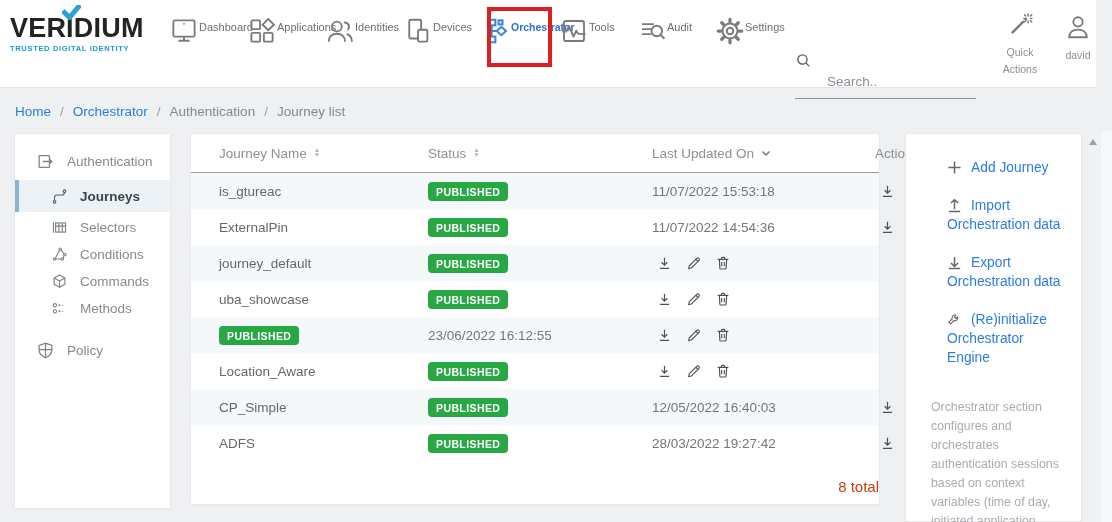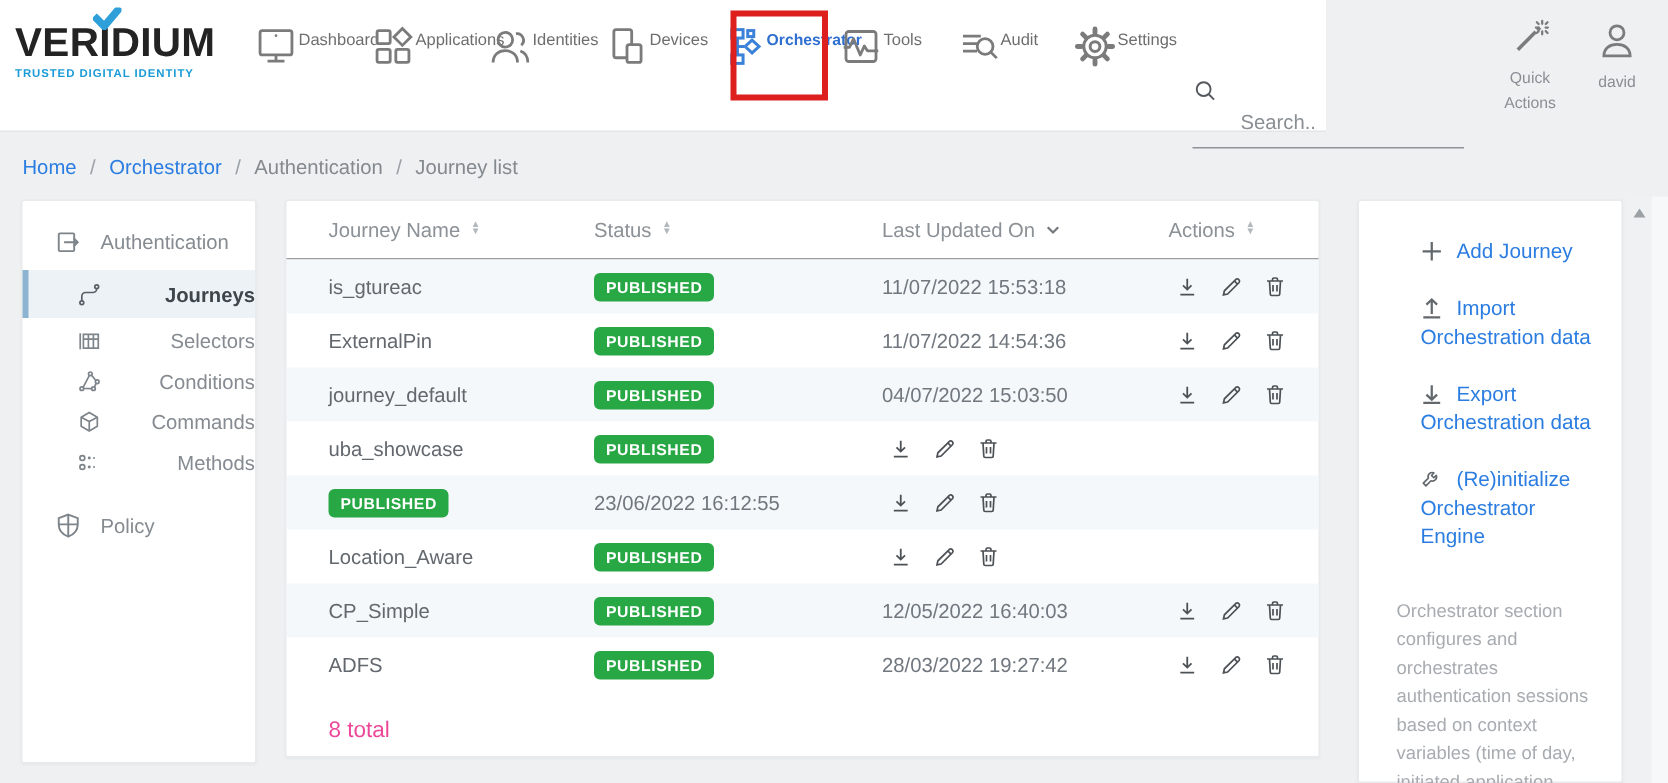--- a/index.html
+++ b/index.html
@@ -1,21 +1,21 @@
 <!DOCTYPE html>
 <html><head>
 <meta charset="utf-8">
 <style>
   * { margin:0; padding:0; box-sizing:border-box; }
   html,body { width:1112px; height:522px; overflow:hidden; }
   body { font-family:"Liberation Sans", sans-serif; background:#eef0f2; position:relative; }
   svg { display:block; }
 
   
-  .header { position:absolute; top:0; left:0; width:884px; height:88px; background:#fff; border-bottom:1px solid #e3e5e7; z-index:2; }
+  .header { position:absolute; top:0; left:0; width:1096px; height:88px; background:#fff; border-bottom:1px solid #e3e5e7; z-index:2; }
   .logo { position:absolute; left:10px; top:15px; width:134px; cursor:pointer; }
   .logo-word { position:relative; font-size:27px; font-weight:bold; color:#232323; letter-spacing:0.2px; line-height:1; }
   .logo-check { position:absolute; left:52px; top:-10px; }
   .logo-tag { font-size:7.6px; font-weight:bold; color:#1a9bd7; letter-spacing:0.62px; margin-top:2px; }
 
   .nav { position:absolute; left:169px; top:0; height:88px; display:flex; }
   .nav-item { width:78px; display:flex; flex-direction:row; align-items:flex-start; padding-top:14px; cursor:pointer; position:relative; color:#7b7b7b; }
   .nav-icon { height:34px; display:flex; align-items:center; justify-content:center; }
   .nav-label { font-size:11px; color:#6e6e6e; margin-top:7px; white-space:nowrap; }
   .nav-item.active { color:#3b82d8; }
@@ -38,39 +38,39 @@
   .crumb-sep { color:#9aa0a5; margin:0 9px; }
 
   
   .card { position:absolute; background:#fff; border:1px solid #e8eaeb; border-radius:2px; box-shadow:0 1px 2px rgba(0,0,0,0.04); }
 
   
   .sidebar { left:14px; top:133px; width:157px; height:376px; padding-top:12px; }
   .side-item { display:flex; align-items:center; height:27px; color:#858b91; font-size:13.5px; cursor:pointer; white-space:nowrap; }
   .side-item .s-ico { display:flex; margin-right:12px; color:#7d848a; }
   .lvl0 { padding-left:21px; height:31px; }
-  .lvl1 { padding-left:36px;justify-content:space-between; }
+  .lvl1 { padding-left:36px; }
   .side-item.active { background:#edf2f6; border-left:4px solid #8cb4d0; padding-left:32px; height:32px; margin:3px 0 2px 0; color:#3e454b; font-weight:bold; }
   .side-item.active .s-ico { color:#585f66; }
   .gap-top { margin-top:13px; }
 
   
   .tablecard { left:190px; top:133px; width:690px; height:372px; }
-  .t-head, .t-row { display:grid; grid-template-columns:177px 192px 191px auto; align-items:center; padding-left:28px; }
+  .t-head, .t-row { display:grid; grid-template-columns:177px 192px 191px auto; align-items:center; padding-left:28px;gap:32px; }
   .t-head { height:39px; border-bottom:1px solid #989da1; color:#8b9196; font-size:13.5px; }
   .t-head .hcell { display:flex; align-items:center; cursor:pointer; }
   .sortpair { display:inline-flex; flex-direction:column; margin-left:7px; color:#b3b8bc; font-size:6.5px; line-height:4.6px; }
   .sortdesc { margin-left:7px; display:inline-flex; color:#74797e; }
   .t-row { height:36px; font-size:13.5px; color:#62686e; }
   .t-row.alt { background:#f4f8fb; }
   .badge { display:inline-block; background:#28a745; color:#fff; font-size:10.5px; font-weight:bold; padding:4px 8px 3px 8px; border-radius:4px; letter-spacing:0.4px; }
   .dcell { color:#70777e; }
   .acell { display:flex; align-items:center; gap:13px; color:#4c5156; padding-left:4px; }
   .acell .aic { display:flex; cursor:pointer; }
-  .total { margin:17px 0 0 28px; color:#ec4899; font-size:15px; }
+  .total { margin:17px 0 0 28px; color:#c2410c; font-size:15px;text-align:right; }
 
   
   .panel { left:905px; top:133px; width:177px; height:389px; padding-top:5px; }
   .plink { padding:0 12px 0 41px; margin-top:19px; color:#2b7de1; font-size:13.8px; line-height:19px; cursor:pointer; }
   .plink .p-ico { display:inline-block; vertical-align:-3px; margin-right:9px; color:#63686d; }
   .pdesc { margin:31px 14px 0 25px; color:#a8acb1; font-size:12.3px; line-height:19px; }
 
   
   .scroll-edge { position:absolute; right:0; top:131px; width:11px; height:391px; background:#f7f8f9; }
   .scroll-track { position:absolute; right:11px; top:131px; width:16px; height:391px; background:#f0f1f2; cursor:pointer; }
@@ -364,21 +364,20 @@
         <span class="aic">
           <svg width="16" height="16" viewBox="0 0 24 24" fill="none" stroke="currentColor" stroke-width="1.7">
             <path d="M4 6.5h16M6.5 6.5l.8 13.2c0 .8.7 1.3 1.5 1.3h6.4c.8 0 1.5-.5 1.5-1.3l.8-13.2M9.5 6.5V5c0-.9.6-1.5 1.5-1.5h2c.9 0 1.5.6 1.5 1.5v1.5M10 10.5v6.5M14 10.5v6.5"></path>
           </svg>
         </span>
       </span>
   </div>
   <div class="t-row alt">
     <span>journey_default</span>
     <span><span class="badge">PUBLISHED</span></span>
-    <span class="dcell">04/07/2022 15:03:50</span>
     <span class="acell">
         <span class="aic">
           <svg width="17" height="17" viewBox="0 0 24 24" fill="none" stroke="currentColor" stroke-width="1.7">
             <path d="M12 4v10M8 10.2l4 4 4-4M5.5 19h13"></path>
           </svg>
         </span>
         <span class="aic">
           <svg width="16" height="16" viewBox="0 0 24 24" fill="none" stroke="currentColor" stroke-width="1.7">
             <path d="M4 20.3l.9-4L16.4 4.8a2.3 2.3 0 0 1 3.2 3.2L8.1 19.5 4 20.3z"></path>
             <path d="M14.8 6.4l3.2 3.2"></path>

